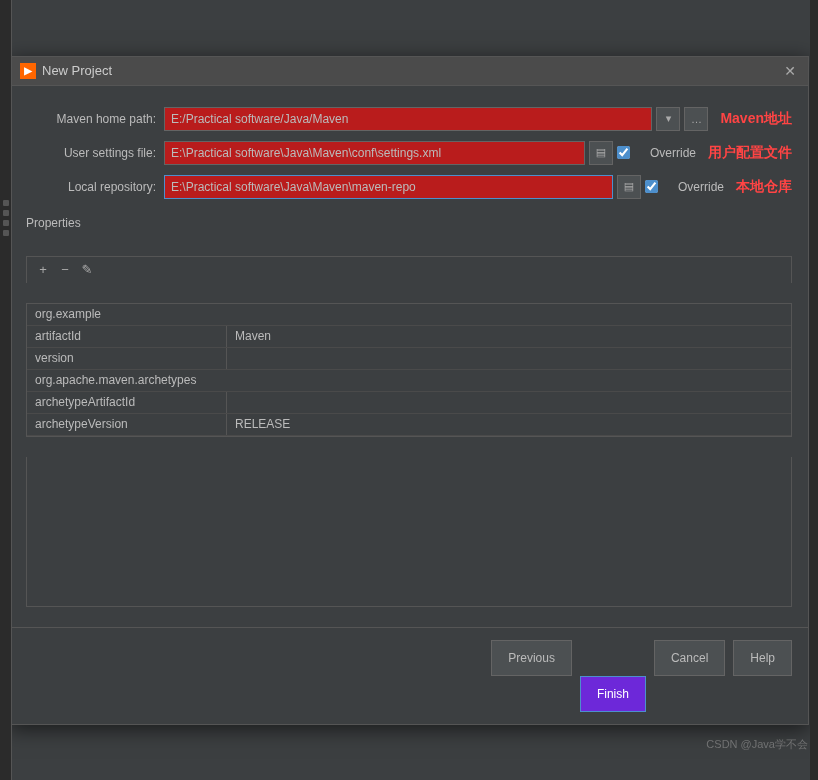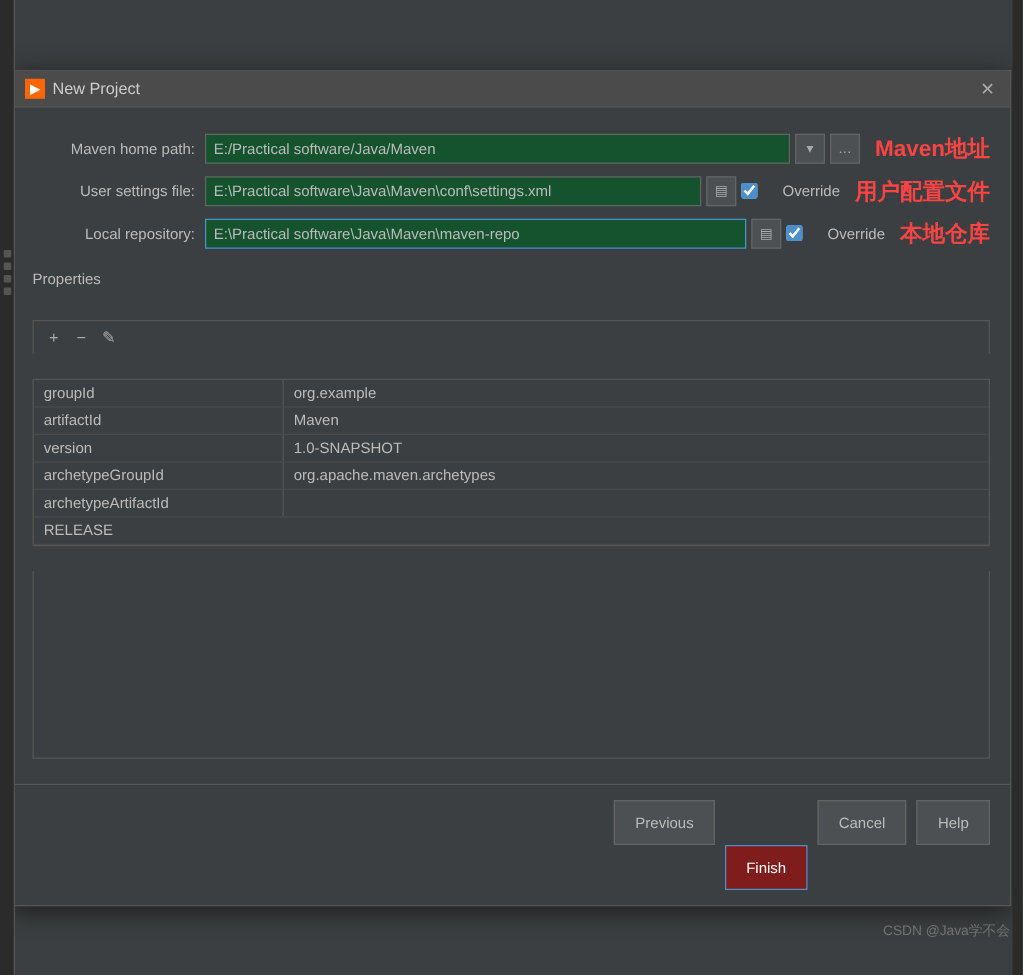--- a/index.html
+++ b/index.html
@@ -94,21 +94,21 @@
     .form-input-group {
       flex: 1;
       display: flex;
       align-items: center;
       gap: 4px;
     }
 
     .form-input {
       flex: 1;
       height: 24px;
-      background: #14532d;
+      background: #b91c1c;
       border: 1px solid #646464;
       color: #bbbbbb;
       font-size: 12px;
       padding: 2px 6px;
       outline: none;
     }
 
     .form-input.active-input {
       border: 1px solid #4d8fcc;
     }
@@ -143,21 +143,21 @@
       accent-color: #4d8fcc;
     }
 
     .checkbox-label {
       color: #bbbbbb;
       font-size: 12px;
     }
 
     .annotation {
       color: #ff4444;
-      font-size: 18px;
+      font-size: 14px;
       font-weight: bold;
       margin-left: 8px;
     }
 
     .properties-section {
       display: flex;
       flex-direction: column;
       flex: 1;
       margin-top: 8px;
       gap: 20px;
@@ -240,21 +240,21 @@
       height: 36px;
       padding: 0 16px;
       font-size: 12px;
       cursor: pointer;
       border: 1px solid #646464;
       color: #bbbbbb;
       background: #4c5052;
     }
 
     .footer-btn.primary {
-      background: #7f1d1d;
+      background: #6d28d9;
       border-color: #4d8fcc;
       color: #ffffff;
       margin-top: 36px;
     }
 
     .watermark {
       position: fixed;
       bottom: 28px;
       right: 10px;
       color: #888888;
@@ -370,39 +370,37 @@
 
         <div class="properties-toolbar">
           <button class="toolbar-btn">+</button>
           <button class="toolbar-btn">−</button>
           <button class="toolbar-btn">✎</button>
         </div>
 
         <div class="properties-table">
 
         <div class="table-row">
-              <div class="table-cell-key">groupId</div>
               <div class="table-cell-value">org.example</div>
             </div>
             <div class="table-row">
               <div class="table-cell-key">artifactId</div>
               <div class="table-cell-value">Maven</div>
             </div>
             <div class="table-row">
               <div class="table-cell-key">version</div>
-              <div class="table-cell-value">1.0-SNAPSHOT</div>
             </div>
             <div class="table-row">
-              <div class="table-cell-key">archetypeGroupId</div>
               <div class="table-cell-value">org.apache.maven.archetypes</div>
             </div>
             <div class="table-row">
               <div class="table-cell-key">archetypeArtifactId</div>
             </div>
             <div class="table-row">
+              <div class="table-cell-key">archetypeVersion</div>
               <div class="table-cell-value">RELEASE</div>
             </div>
           </div>
 
         <div class="empty-area"></div>
       </div>
 
     </div>
 
     <div class="dialog-footer">

